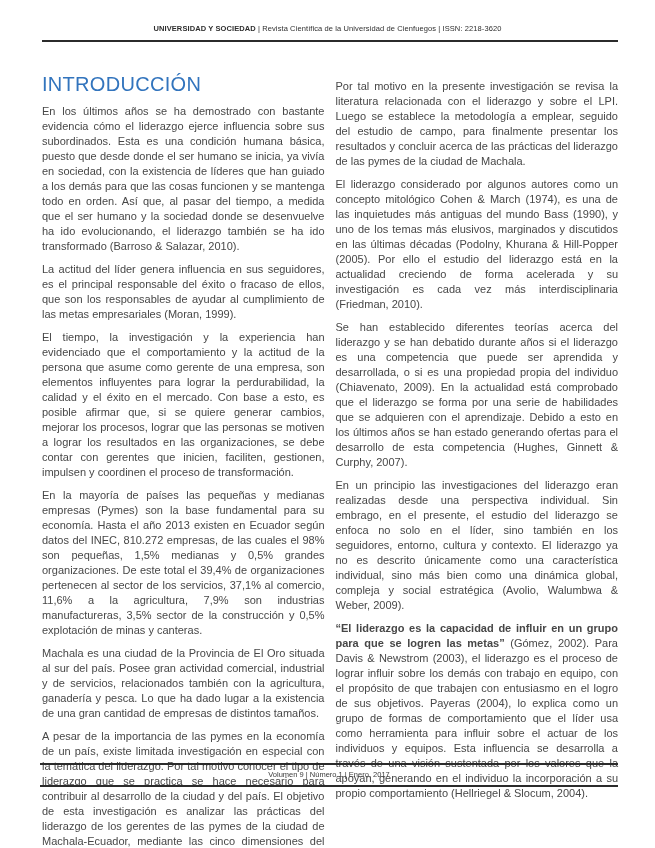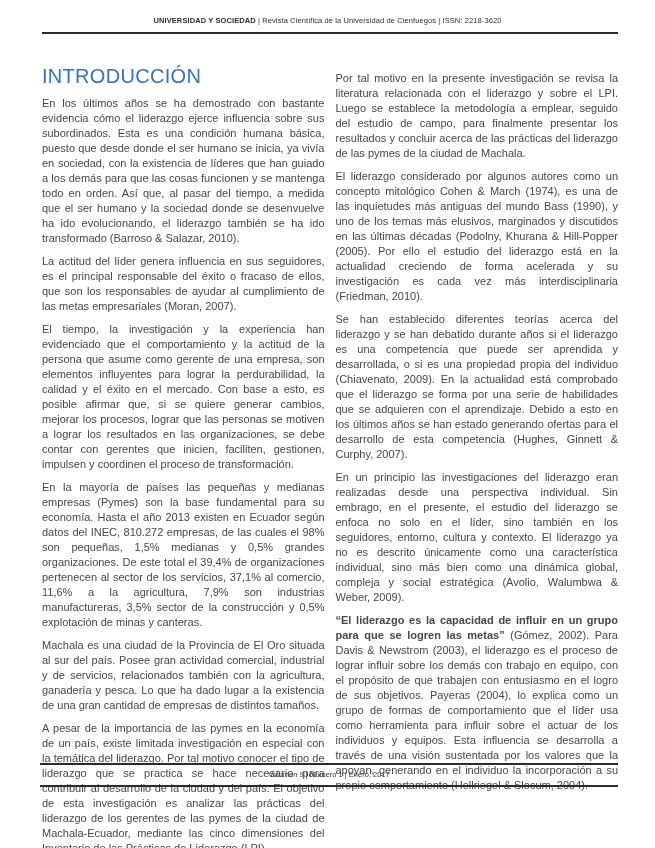--- a/index.html
+++ b/index.html
@@ -6,21 +6,21 @@
     margin: 0;
     padding: 0;
     background: #ffffff;
   }
   .page {
     position: relative;
     width: 655px;
     height: 848px;
     background: #ffffff;
     box-sizing: border-box;
-    padding-top: 16px;
+    padding-top: 24px;
     overflow: hidden;
     font-family: "Liberation Sans", sans-serif;
   }
   .running-head {
     text-align: center;
     font-size: 7.5px;
     letter-spacing: 0.1px;
     color: #2e2e2e;
     margin: 0 40px 7px 40px;
     white-space: nowrap;
@@ -86,21 +86,21 @@
     <span class="rh-bold">UNIVERSIDAD Y SOCIEDAD</span><span> | Revista Científica de la Universidad de Cienfuegos | ISSN: 2218-3620</span>
   </div>
 
   <div class="rule header-rule"></div>
 
   <div class="columns">
 
     <div class="col">
       <h1 class="section-heading">INTRODUCCIÓN</h1>
       <p class="body-para">En los últimos años se ha demostrado con bastante evidencia cómo el liderazgo ejerce influencia sobre sus subordinados. Esta es una condición humana básica, puesto que desde donde el ser humano se inicia, ya vivía en sociedad, con la existencia de líderes que han guiado a los demás para que las cosas funcionen y se mantenga todo en orden. Así que, al pasar del tiempo, a medida que el ser humano y la sociedad donde se desenvuelve ha ido evolucionando, el liderazgo también se ha ido transformado (Barroso &amp; Salazar, 2010).</p>
-      <p class="body-para">La actitud del líder genera influencia en sus seguidores, es el principal responsable del éxito o fracaso de ellos, que son los responsables de ayudar al cumplimiento de las metas empresariales (Moran, 2007).</p>
+      <p class="body-para">La actitud del líder genera influencia en sus seguidores, es el principal responsable del éxito o fracaso de ellos, que son los responsables de ayudar al cumplimiento de las metas empresariales (Moran, 1999).</p>
       <p class="body-para">El tiempo, la investigación y la experiencia han evidenciado que el comportamiento y la actitud de la persona que asume como gerente de una empresa, son elementos influyentes para lograr la perdurabilidad, la calidad y el éxito en el mercado. Con base a esto, es posible afirmar que, si se quiere generar cambios, mejorar los procesos, lograr que las personas se motiven a lograr los resultados en las organizaciones, se debe contar con gerentes que inicien, faciliten, gestionen, impulsen y coordinen el proceso de transformación.</p>
       <p class="body-para">En la mayoría de países las pequeñas y medianas empresas (Pymes) son la base fundamental para su economía. Hasta el año 2013 existen en Ecuador según datos del INEC, 810.272 empresas, de las cuales el 98% son pequeñas, 1,5% medianas y 0,5% grandes organizaciones. De este total el 39,4% de organizaciones pertenecen al sector de los servicios, 37,1% al comercio, 11,6% a la agricultura, 7,9% son industrias manufactureras, 3,5% sector de la construcción y 0,5% explotación de minas y canteras.</p>
       <p class="body-para">Machala es una ciudad de la Provincia de El Oro situada al sur del país. Posee gran actividad comercial, industrial y de servicios, relacionados también con la agricultura, ganadería y pesca. Lo que ha dado lugar a la existencia de una gran cantidad de empresas de distintos tamaños.</p>
       <p class="body-para">A pesar de la importancia de las pymes en la economía de un país, existe limitada investigación en especial con la temática del liderazgo. Por tal motivo conocer el tipo de liderazgo que se practica se hace necesario para contribuir al desarrollo de la ciudad y del país. El objetivo de esta investigación es analizar las prácticas del liderazgo de los gerentes de las pymes de la ciudad de Machala-Ecuador, mediante las cinco dimensiones del Inventario de las Prácticas de Liderazgo (LPI).</p>
     </div>
 
     <div class="col">
       <p class="body-para first-right">Por tal motivo en la presente investigación se revisa la literatura relacionada con el liderazgo y sobre el LPI. Luego se establece la metodología a emplear, seguido del estudio de campo, para finalmente presentar los resultados y concluir acerca de las prácticas del liderazgo de las pymes de la ciudad de Machala.</p>
       <p class="body-para">El liderazgo considerado por algunos autores como un concepto mitológico Cohen &amp; March (1974), es una de las inquietudes más antiguas del mundo Bass (1990), y uno de los temas más elusivos, marginados y discutidos en las últimas décadas (Podolny, Khurana &amp; Hill-Popper (2005). Por ello el estudio del liderazgo está en la actualidad creciendo de forma acelerada y su investigación es cada vez más interdisciplinaria (Friedman, 2010).</p>
       <p class="body-para">Se han establecido diferentes teorías acerca del liderazgo y se han debatido durante años si el liderazgo es una competencia que puede ser aprendida y desarrollada, o si es una propiedad propia del individuo (Chiavenato, 2009). En la actualidad está comprobado que el liderazgo se forma por una serie de habilidades que se adquieren con el aprendizaje. Debido a esto en los últimos años se han estado generando ofertas para el desarrollo de esta competencia (Hughes, Ginnett &amp; Curphy, 2007).</p>

